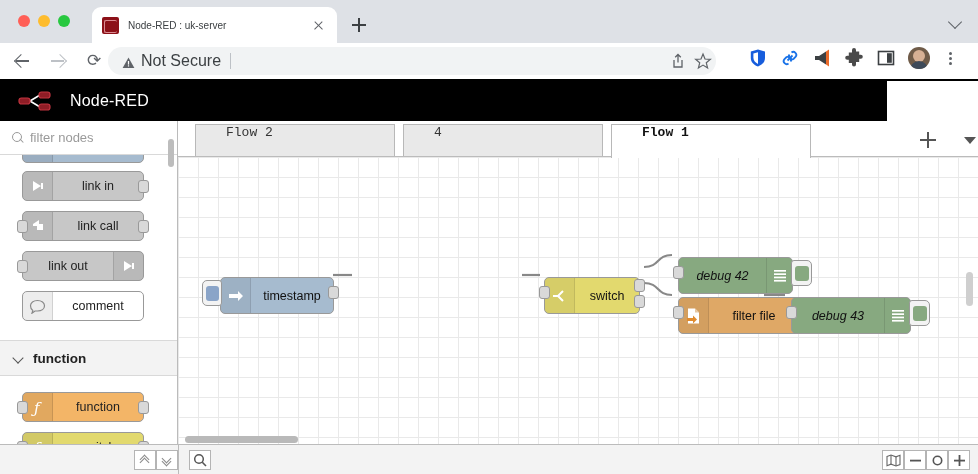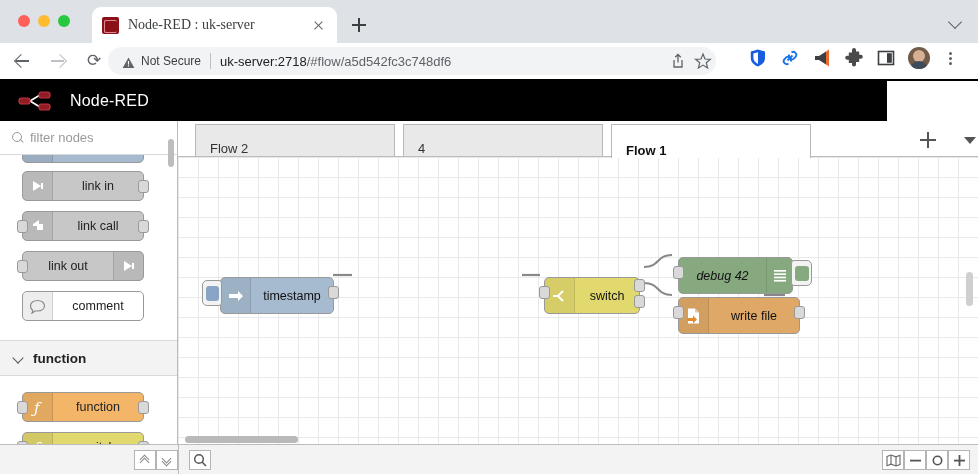--- a/index.html
+++ b/index.html
@@ -30,22 +30,22 @@
   .btab-favicon {
     width: 17px; height: 17px; margin-right: 9px; flex: 0 0 auto;
     background: #8c1018; border-radius: 2px; position: relative; overflow: hidden;
   }
   .btab-favicon::before {
     content: ""; position: absolute; left: 2px; top: 3px; width: 12px; height: 11px;
     border-left: 1.5px solid #e8a0a6; border-top: 1.5px solid #e8a0a6; border-bottom: 1.5px solid #e8a0a6;
     border-radius: 2px; opacity: .85;
   }
   .btab-title {
-    font-size: 14px; color: #3c4043; white-space: nowrap; overflow: hidden;
-    text-overflow: ellipsis; flex: 1 1 auto; font-family: Liberation Serif, serif;
+    font-size: 10px; color: #3c4043; white-space: nowrap; overflow: hidden;
+    text-overflow: ellipsis; flex: 1 1 auto;
   }
   .btab-close {
     width: 18px; height: 18px; flex: 0 0 auto; position: relative; cursor: pointer;
   }
   .btab-close::before, .btab-close::after {
     content: ""; position: absolute; left: 3.5px; top: 8.5px; width: 11px; height: 1.3px;
     background: #5f6368;
   }
   .btab-close::before { transform: rotate(45deg); }
   .btab-close::after { transform: rotate(-45deg); }
@@ -84,21 +84,21 @@
   .arrow-r::after { left: 7px; background: #bdc1c6; }
   .reload { font-size: 17px; color: #5f6368; text-align: center; line-height: 28px; }
 
   .omnibox {
     position: absolute; left: 108px; top: 47px; width: 608px; height: 28px;
     background: #f1f3f4; border-radius: 14px; display: flex; align-items: center; padding: 0 10px;
   }
   .warn-tri {
     width: 13px; height: 12px; position: relative; flex: 0 0 auto; margin-left: 4px; margin-right: 6px;
   }
-  .notsecure { font-size: 12px; color: #3c4043; white-space: nowrap; }
+  .notsecure { font-size: 16px; color: #3c4043; white-space: nowrap; }
   .omni-sep { width: 1px; height: 16px; background: #bdc1c6; margin: 0 9px; flex: 0 0 auto; }
   .urltext { font-size: 13px; color: #202124; white-space: nowrap; overflow: hidden; }
   .urltext .dim { color: #5f6368; }
   .share-ico {
     position: absolute; right: 30px; top: 6px; width: 16px; height: 16px; cursor: pointer;
   }
   .star-ico { position: absolute; right: 4px; top: 5px; width: 18px; height: 18px; cursor: pointer; }
 
   .ext-tray { position: absolute; left: 748px; top: 47px; display: flex; align-items: center; gap: 12px; }
   .ext-ico { width: 20px; height: 20px; position: relative; cursor: pointer; }
@@ -206,22 +206,22 @@
     background: #bdbdbd; border-radius: 3px;
   }
 
   
   .tabbar {
     position: absolute; left: 178px; top: 121px; width: 800px; height: 36px;
     background: #fff; border-bottom: 1px solid #bbb;
   }
   .wtab {
     position: absolute; top: 3px; height: 32px; background: #e9e9e9;
-    border: 1px solid #b8b8b8; border-bottom: none; display: flex; align-items: flex-end;
-    padding-left: 14px; cursor: pointer;
+    border: 1px solid #b8b8b8; border-bottom: none; display: flex; align-items: flex-start;
+    padding-left: 30px; cursor: pointer; font-family: Liberation Mono, monospace;
   }
   .wtab.active { background: #fff; border-color: #b8b8b8; height: 34px; top: 3px; z-index: 3; }
   .wtab span { font-size: 13px; color: #333; }
   .wtab.active span { font-weight: bold; color: #111; }
   .tab-add {
     position: absolute; left: 742px; top: 11px; width: 16px; height: 16px; cursor: pointer;
   }
   .tab-add::before, .tab-add::after { content: ""; position: absolute; background: #555; }
   .tab-add::before { left: 0; top: 6.6px; width: 16px; height: 2.8px; }
   .tab-add::after { left: 6.6px; top: 0; width: 2.8px; height: 16px; }
@@ -333,21 +333,20 @@
   <div class="omnibox">
     <div class="warn-tri">
       <svg width="13" height="12" viewBox="0 0 13 12">
         <path d="M6.5 0.6 L12.4 11 H0.6 Z" fill="#5f6368"></path>
         <rect x="5.9" y="4" width="1.2" height="3.6" fill="#fff"></rect>
         <rect x="5.9" y="8.3" width="1.2" height="1.2" fill="#fff"></rect>
       </svg>
     </div>
     <div class="notsecure">Not Secure</div>
     <div class="omni-sep"></div>
-    <div class="urltext"><span>uk-server:2718</span><span class="dim">/#flow/a5d542fc3c748df6</span></div>
     <div class="share-ico">
       <svg width="16" height="16" viewBox="0 0 16 16">
         <path d="M4 7 v7 h8 v-7" stroke="#5f6368" stroke-width="1.3" fill="none"></path>
         <path d="M8 1.5 v8 M5.2 4.3 L8 1.5 L10.8 4.3" stroke="#5f6368" stroke-width="1.3" fill="none"></path>
       </svg>
     </div>
     <div class="star-ico">
       <svg width="18" height="18" viewBox="0 0 18 18">
         <path d="M9 2 L11 7 L16.4 7.3 L12.3 10.8 L13.6 16 L9 13.1 L4.4 16 L5.7 10.8 L1.6 7.3 L7 7 Z" fill="none" stroke="#5f6368" stroke-width="1.2"></path>
       </svg>
@@ -565,25 +564,40 @@
     </div>
 
     <div class="fnode" style="left:500px; top:123px; width:122px; background:#dfa866;">
       <div class="ficon">
         <svg width="19" height="18" viewBox="0 0 19 18">
           <path d="M4 1.5 h7 l4 4 v11 H4 Z" fill="#fff"></path>
           <path d="M11 1.5 v4 h4 Z" fill="#e6c7a0"></path>
           <path d="M3 11 h6 v-2.5 l4 4 l-4 4 V14 H3 Z" fill="#e08b2e"></path>
         </svg>
       </div>
-      <div class="flabel">write file</div>
+      <div class="flabel">filter file</div>
       <div class="nport" style="left:-6px; top:8px;"></div>
       <div class="nport" style="right:-6px; top:8px;"></div>
     </div>
 
+    <div class="fnode dbg" style="left:613px; top:123px; width:120px; background:#87a980;">
+      <div class="flabel">debug 43</div>
+      <div class="dbg-lines">
+        <svg width="16" height="16" viewBox="0 0 16 16">
+          <rect x="2" y="2" width="12" height="1.7" fill="#fff"></rect>
+          <rect x="2" y="5.3" width="12" height="1.7" fill="#fff"></rect>
+          <rect x="2" y="8.6" width="12" height="1.7" fill="#fff"></rect>
+          <rect x="2" y="11.9" width="12" height="1.7" fill="#fff"></rect>
+        </svg>
+      </div>
+      <div class="dbg-btn">
+          <i></i>
+        </div>
+      <div class="nport" style="left:-6px; top:8px;"></div>
+    </div>
   </div>
 
   <div class="hscroll"></div>
   <div class="vscroll-canvas"></div>
 
   <div class="footer">
     <div class="footer-left-sep"></div>
 
     <div class="sqbtn" style="left:134px;">
       <div class="chev-up"></div>

